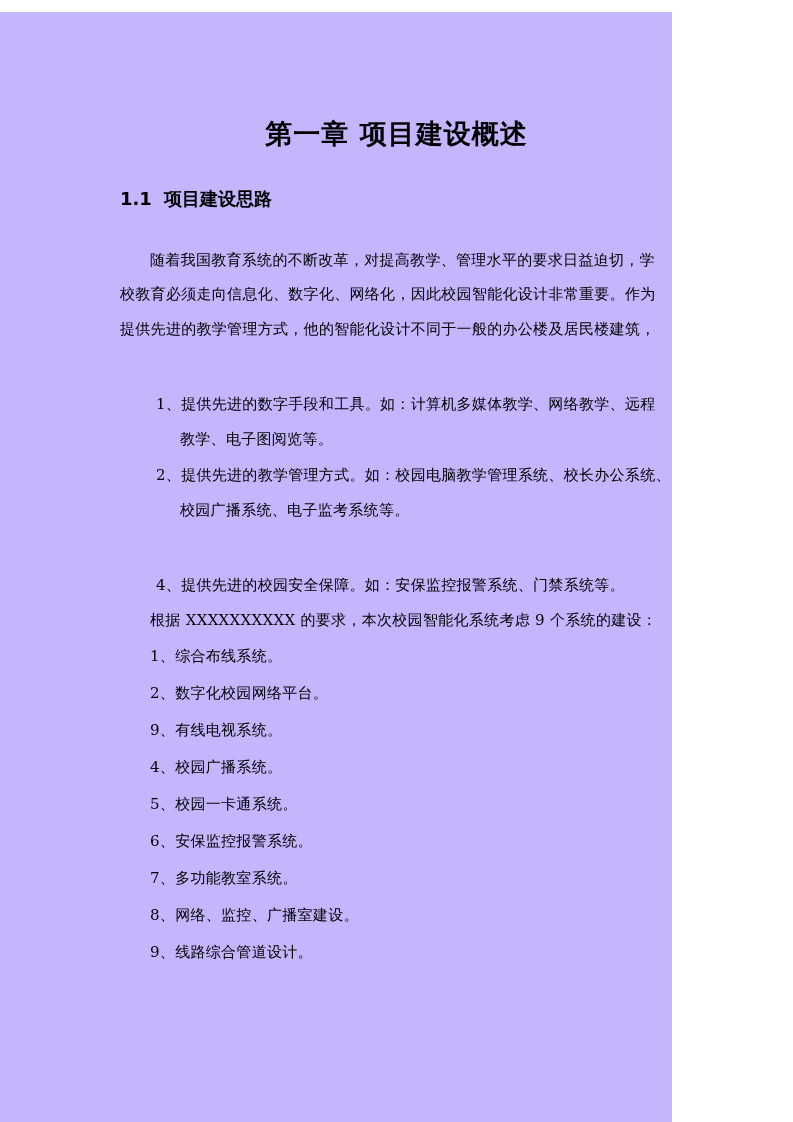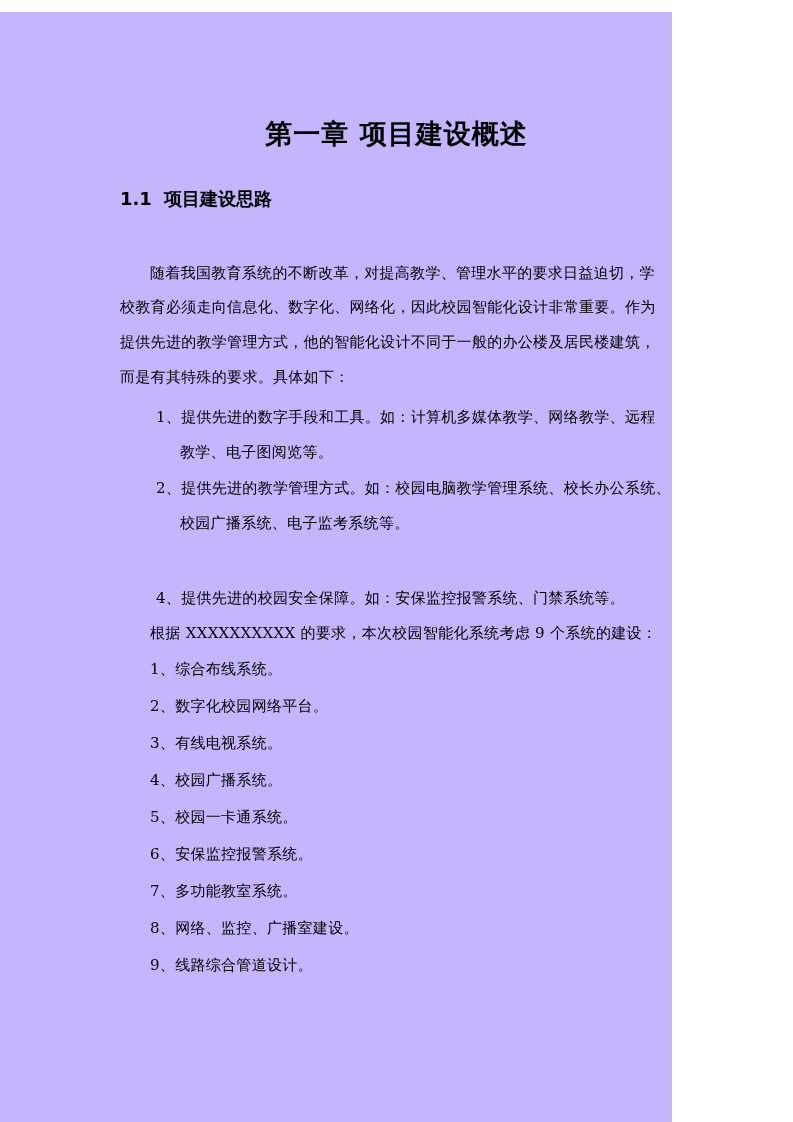--- a/index.html
+++ b/index.html
@@ -45,50 +45,48 @@
       line-height: 26px;
       margin: 0;
     }
     .section-title .num { margin-right: 12px; }
     .line {
       position: absolute;
       font-size: 15px;
       line-height: 20px;
       white-space: nowrap;
       letter-spacing: 0.3px;
-      margin-top: 13px;
     }
   </style>
 </head>
 <body>
 
 <div class="page">
 
   <h1 class="chapter-title">第一章  项目建设概述</h1>
 
   <h2 class="section-title">
     <span class="num">1.1</span><span>项目建设思路</span>
   </h2>
 
   <div class="line" style="left:150px; top:238px;">随着我国教育系统的不断改革，对提高教学、管理水平的要求日益迫切，学</div>
   <div class="line" style="left:120px; top:272px;">校教育必须走向信息化、数字化、网络化，因此校园智能化设计非常重要。作为</div>
   <div class="line" style="left:120px; top:307px;">提供先进的教学管理方式，他的智能化设计不同于一般的办公楼及居民楼建筑，</div>
-  <div class="line" style="left:120px; top:342px;">而是有其特殊的要求。具体如下：</div>
 
   <div class="line" style="left:156px; top:382px;">1、提供先进的数字手段和工具。如：计算机多媒体教学、网络教学、远程</div>
   <div class="line" style="left:180px; top:417px;">教学、电子图阅览等。</div>
   <div class="line" style="left:156px; top:453px;">2、提供先进的教学管理方式。如：校园电脑教学管理系统、校长办公系统、</div>
   <div class="line" style="left:180px; top:488px;">校园广播系统、电子监考系统等。</div>
   <div class="line" style="left:156px; top:563px;">4、提供先进的校园安全保障。如：安保监控报警系统、门禁系统等。</div>
 
   <div class="line" style="left:150px; top:598px;">根据 XXXXXXXXXX 的要求，本次校园智能化系统考虑 9 个系统的建设：</div>
 
   <div class="line" style="left:150px; top:634px;">1、综合布线系统。</div>
   <div class="line" style="left:150px; top:671px;">2、数字化校园网络平台。</div>
-  <div class="line" style="left:150px; top:708px;">3、有线电视系统。</div>
+  <div class="line" style="left:150px; top:708px;">9、有线电视系统。</div>
   <div class="line" style="left:150px; top:745px;">4、校园广播系统。</div>
   <div class="line" style="left:150px; top:782px;">5、校园一卡通系统。</div>
   <div class="line" style="left:150px; top:819px;">6、安保监控报警系统。</div>
   <div class="line" style="left:150px; top:856px;">7、多功能教室系统。</div>
   <div class="line" style="left:150px; top:893px;">8、网络、监控、广播室建设。</div>
   <div class="line" style="left:150px; top:930px;">9、线路综合管道设计。</div>
 
 </div>
 
 </body></html>

